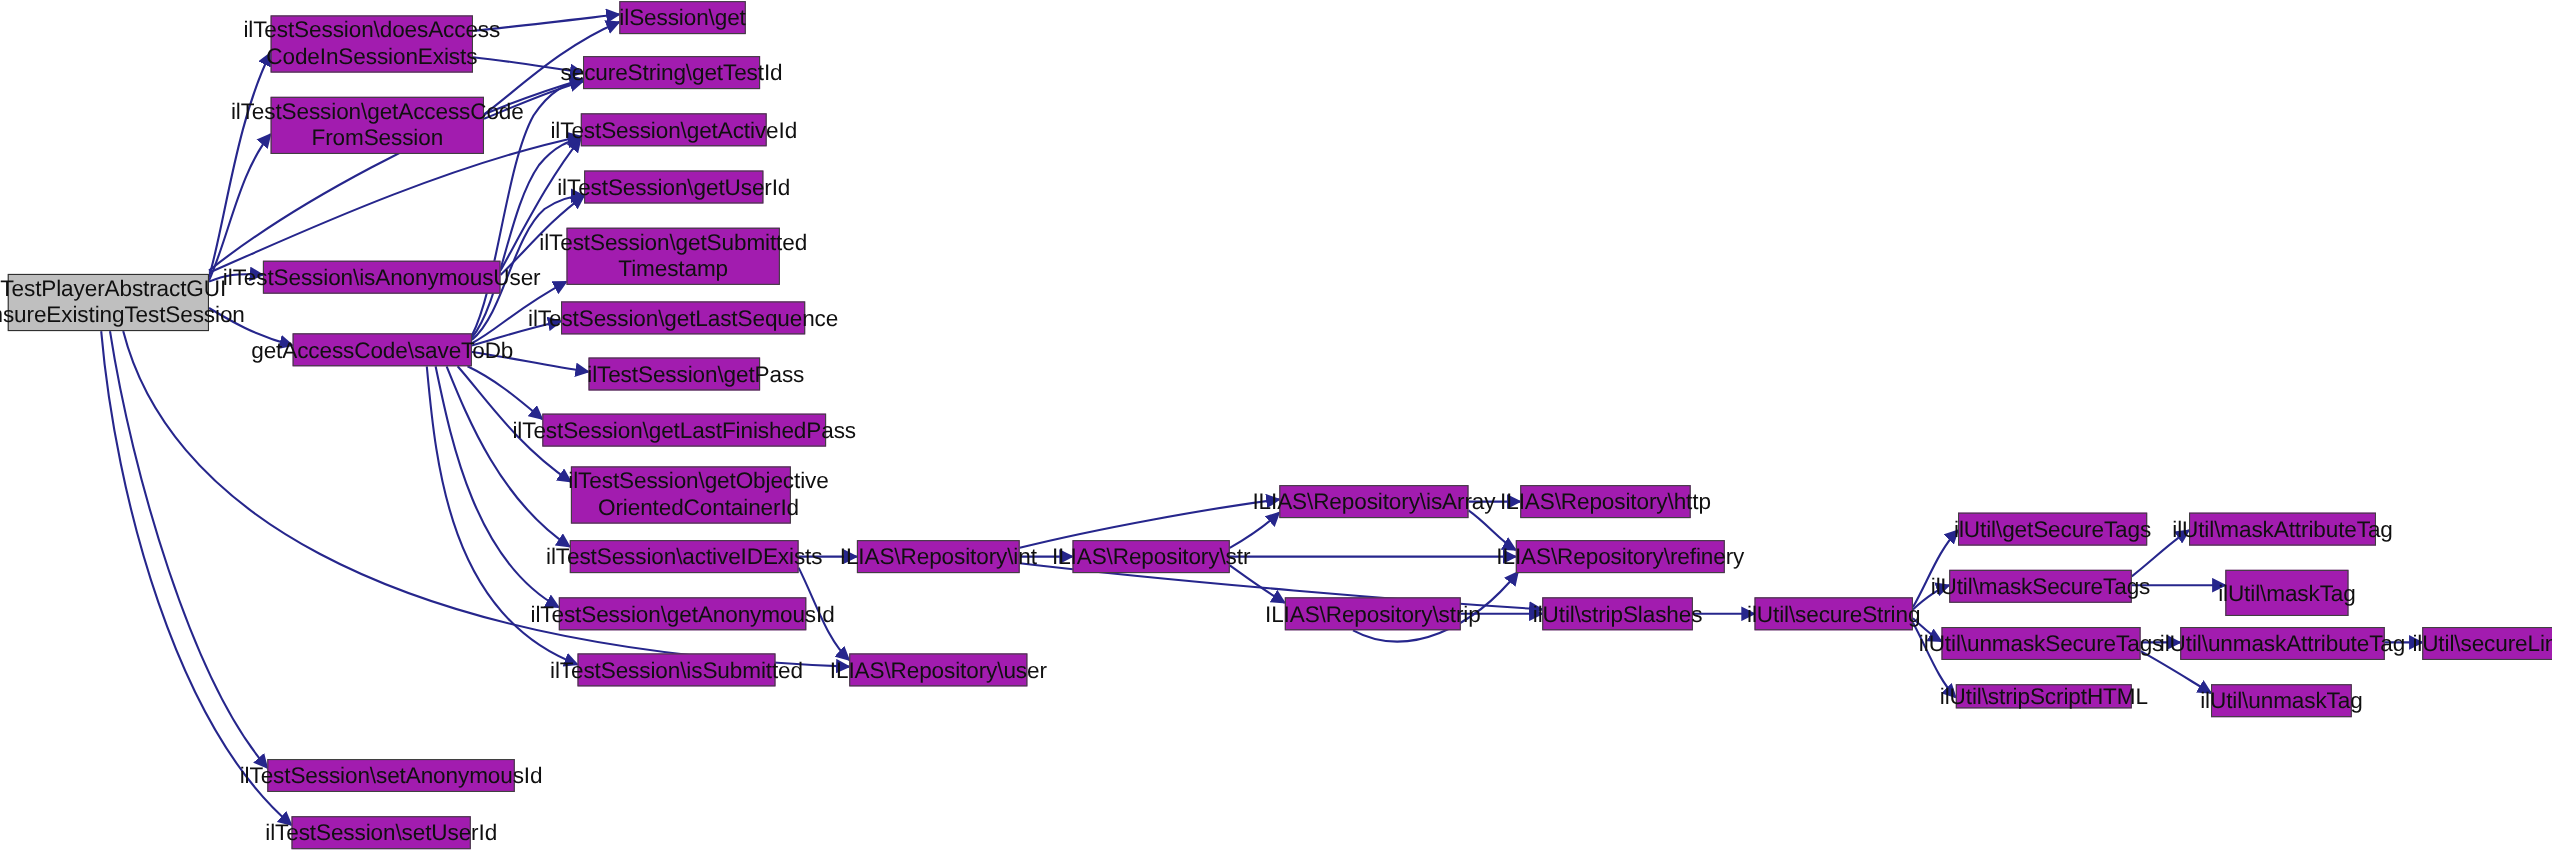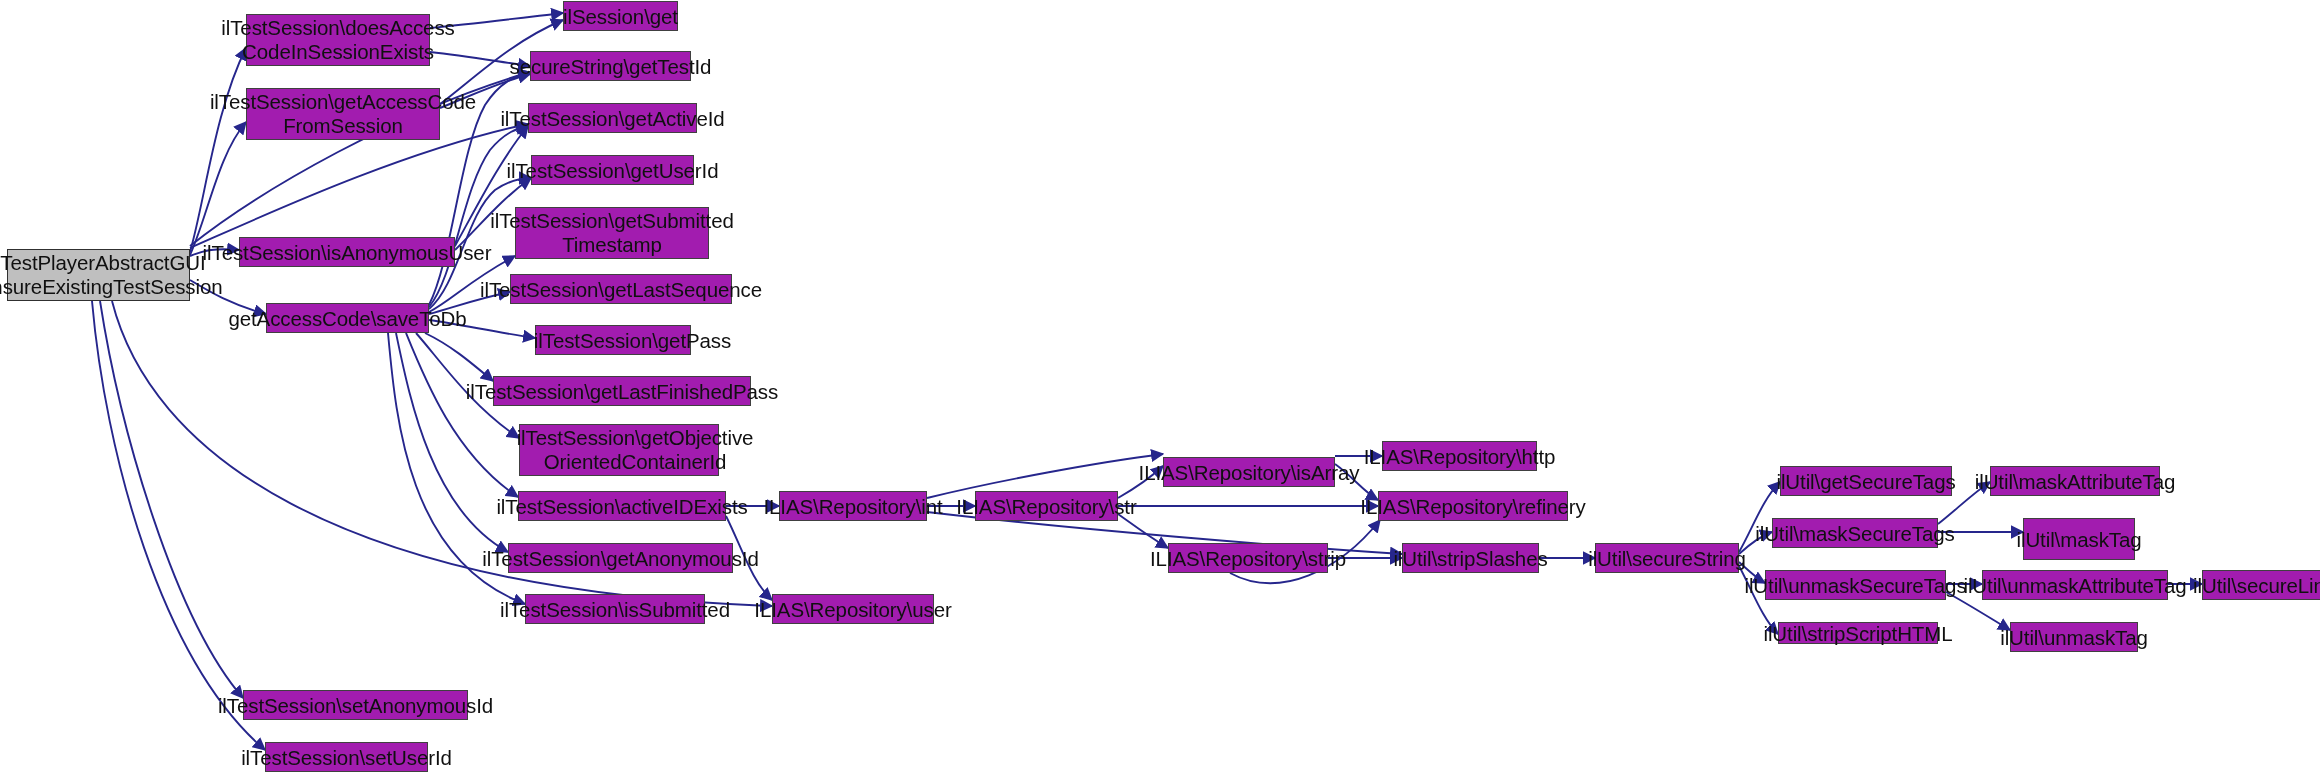--- a/index.html
+++ b/index.html
@@ -127,21 +127,21 @@
       <div class="node" style="left: 535px; top: 325px; width: 156px; height: 30px; padding-left: 39px;">ilTestSession\getPass</div>
       <div class="node" style="left: 493px; top: 376px; width: 258px; height: 30px;">ilTestSession\getLastFinishedPass</div>
       <div class="node two-line" style="left: 519px; top: 424px; width: 200px; height: 52px; padding-left: 32px;">ilTestSession\getObjective
 OrientedContainerId</div>
       <div class="node" style="left: 518px; top: 491px; width: 208px; height: 30px;">ilTestSession\activeIDExists</div>
       <div class="node" style="left: 508px; top: 543px; width: 225px; height: 30px;">ilTestSession\getAnonymousId</div>
       <div class="node" style="left: 525px; top: 594px; width: 180px; height: 30px;">ilTestSession\isSubmitted</div>
       <div class="node" style="left: 779px; top: 491px; width: 148px; height: 30px;">ILIAS\Repository\int</div>
       <div class="node" style="left: 772px; top: 594px; width: 162px; height: 30px;">ILIAS\Repository\user</div>
       <div class="node" style="left: 975px; top: 491px; width: 143px; height: 30px;">ILIAS\Repository\str</div>
-      <div class="node" style="left: 1163px; top: 441px; width: 172px; height: 30px; margin-top: 16px;">ILIAS\Repository\isArray</div>
+      <div class="node" style="left: 1163px; top: 441px; width: 172px; height: 30px;">ILIAS\Repository\isArray</div>
       <div class="node" style="left: 1382px; top: 441px; width: 155px; height: 30px;">ILIAS\Repository\http</div>
       <div class="node" style="left: 1378px; top: 491px; width: 190px; height: 30px;">ILIAS\Repository\refinery</div>
       <div class="node" style="left: 1168px; top: 543px; width: 160px; height: 30px;">ILIAS\Repository\strip</div>
       <div class="node" style="left: 1402px; top: 543px; width: 137px; height: 30px;">ilUtil\stripSlashes</div>
       <div class="node" style="left: 1595px; top: 543px; width: 144px; height: 30px;">ilUtil\secureString</div>
       <div class="node" style="left: 1780px; top: 466px; width: 172px; height: 30px;">ilUtil\getSecureTags</div>
       <div class="node" style="left: 1772px; top: 518px; width: 166px; height: 30px;">ilUtil\maskSecureTags</div>
       <div class="node" style="left: 1765px; top: 570px; width: 181px; height: 30px;">ilUtil\unmaskSecureTags</div>
       <div class="node" style="left: 1778px; top: 622px; width: 160px; height: 22px;">ilUtil\stripScriptHTML</div>
       <div class="node" style="left: 1990px; top: 466px; width: 170px; height: 30px;">ilUtil\maskAttributeTag</div>

